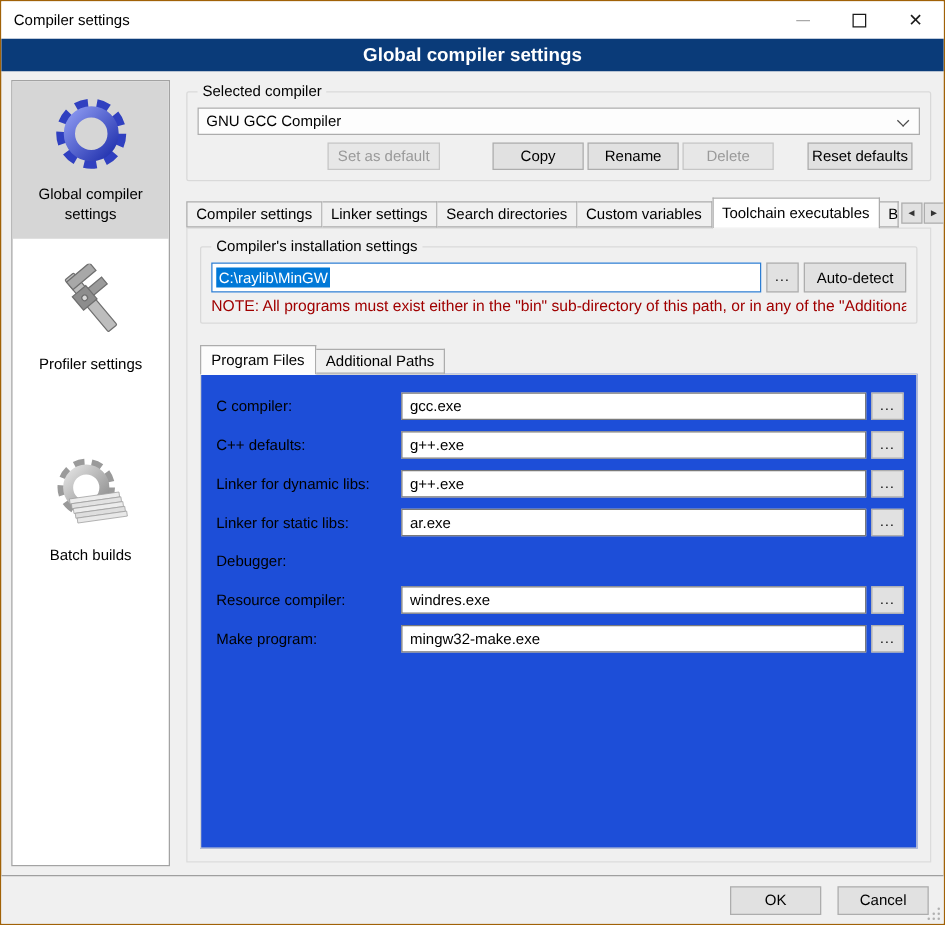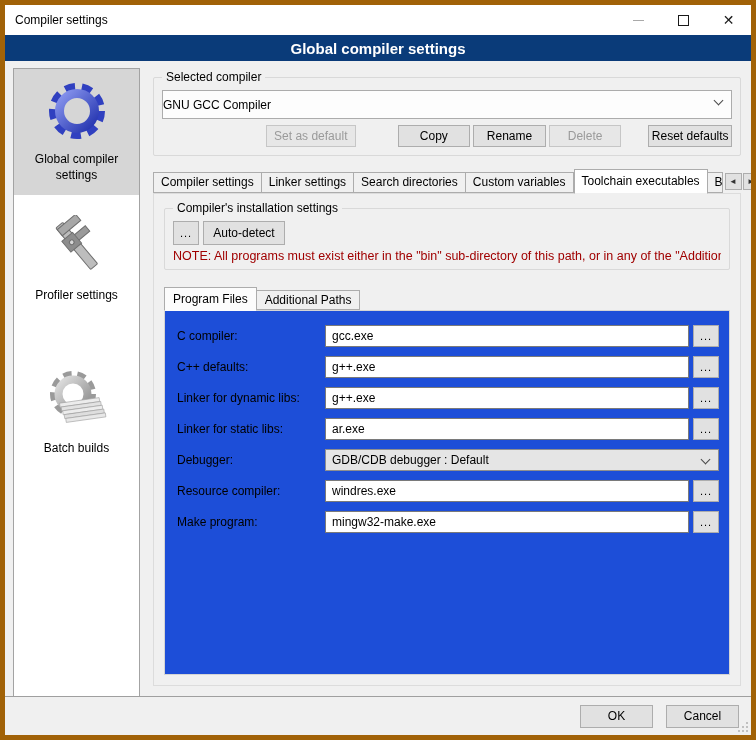--- a/index.html
+++ b/index.html
@@ -1,17 +1,17 @@
 <!DOCTYPE html>
 <html><head>
 <meta charset="utf-8">
 <style>
   * { margin:0; padding:0; box-sizing:border-box; }
   html,body { width:756px; height:740px; background:#d0d0d0; font-family:"Liberation Sans", sans-serif; }
-  .window { width:756px; height:740px; border:5px solid #a16207; background:#f0f0f0; display:flex; flex-direction:column; overflow:hidden; }
+  .window { width:756px; height:740px; border:1px solid #a16207; background:#f0f0f0; display:flex; flex-direction:column; overflow:hidden; }
 
   
   .titlebar { height:30px; background:#ffffff; display:flex; align-items:center; flex-shrink:0; }
   .titlebar-text { font-size:12px; color:#000; padding-left:10px; flex:1; }
   .caption-buttons { display:flex; align-items:center; height:100%; }
   .caption-btn { width:45px; height:100%; display:flex; align-items:center; justify-content:center; font-size:14px; color:#000; }
   .min-glyph { width:11px; height:0; border-top:1px solid #a9a9a9; display:block; }
   .max-glyph { width:11px; height:11px; border:1px solid #1a1a1a; display:block; }
   .close-glyph { font-size:14px; color:#1a1a1a; line-height:1; }
 
@@ -33,21 +33,21 @@
   .groupbox-label { position:absolute; top:-8px; left:8px; background:#f0f0f0; padding:0 4px; font-size:12px; color:#000; }
 
   
   .btn { background:#e1e1e1; border:1px solid #adadad; font-size:12px; color:#000; font-family:"Liberation Sans",sans-serif; display:inline-flex; align-items:center; justify-content:center; }
   .btn.disabled { color:#9a9a9a; border-color:#c6c6c6; background:#e7e7e7; }
 
   
   .main { flex:1; display:flex; flex-direction:column; min-width:0; }
 
   .gb-compiler { margin-top:9px; padding:12px 8px 8px 8px; }
-  .combo { height:29px; background:#fdfdfd; border:1px solid #acacac; display:flex; align-items:center; font-size:12px; position:relative;text-align:center; }
+  .combo { height:22px; background:#fdfdfd; border:1px solid #acacac; display:flex; align-items:center; font-size:12px; padding-left:6px; position:relative;text-align:center; }
   .combo .chev { position:absolute; right:9px; top:6px; }
   .chev { width:7px; height:7px; border-right:1px solid #4a4a4a; border-bottom:1px solid #4a4a4a; transform:rotate(45deg); display:inline-block; }
   .compiler-buttons { display:flex; margin-top:6px; height:22px; }
   .b-setdefault { width:90px; margin-left:104px; }
   .b-copy { width:73px; margin-left:42px; }
   .b-rename { width:73px; margin-left:3px; }
   .b-delete { width:73px; margin-left:3px; }
   .b-reset { width:84px; margin-left:27px; }
 
   
@@ -190,20 +190,23 @@
         <div class="tab-arrows">
           <div class="tab-arrow">◄</div>
           <div class="tab-arrow">►</div>
         </div>
       </div>
 
       <div class="tabpanel">
         <div class="groupbox gb-install">
           <div class="groupbox-label">Compiler's installation settings</div>
           <div class="install-row">
+            <div class="path-input">
+              <span class="sel-text">C:\raylib\MinGW</span>
+            </div>
             <div class="btn browse-btn">...</div>
             <div class="btn autodetect-btn">Auto-detect</div>
           </div>
           <div class="note">NOTE: All programs must exist either in the "bin" sub-directory of this path, or in any of the "Additional</div>
         </div>
 
         <div class="inner-tabstrip">
           <div class="itab active">Program Files</div>
           <div class="itab">Additional Paths</div>
         </div>
@@ -224,24 +227,20 @@
             <div class="finput">g++.exe</div>
             <div class="btn fbrowse">...</div>
           </div>
           <div class="frow">
             <div class="flabel">Linker for static libs:</div>
             <div class="finput">ar.exe</div>
             <div class="btn fbrowse">...</div>
           </div>
           <div class="frow">
             <div class="flabel">Debugger:</div>
-            <div class="fselect">
-              <span>GDB/CDB debugger : Default</span>
-              <span class="chev"></span>
-            </div>
           </div>
           <div class="frow">
             <div class="flabel">Resource compiler:</div>
             <div class="finput">windres.exe</div>
             <div class="btn fbrowse">...</div>
           </div>
           <div class="frow">
             <div class="flabel">Make program:</div>
             <div class="finput">mingw32-make.exe</div>
             <div class="btn fbrowse">...</div>

